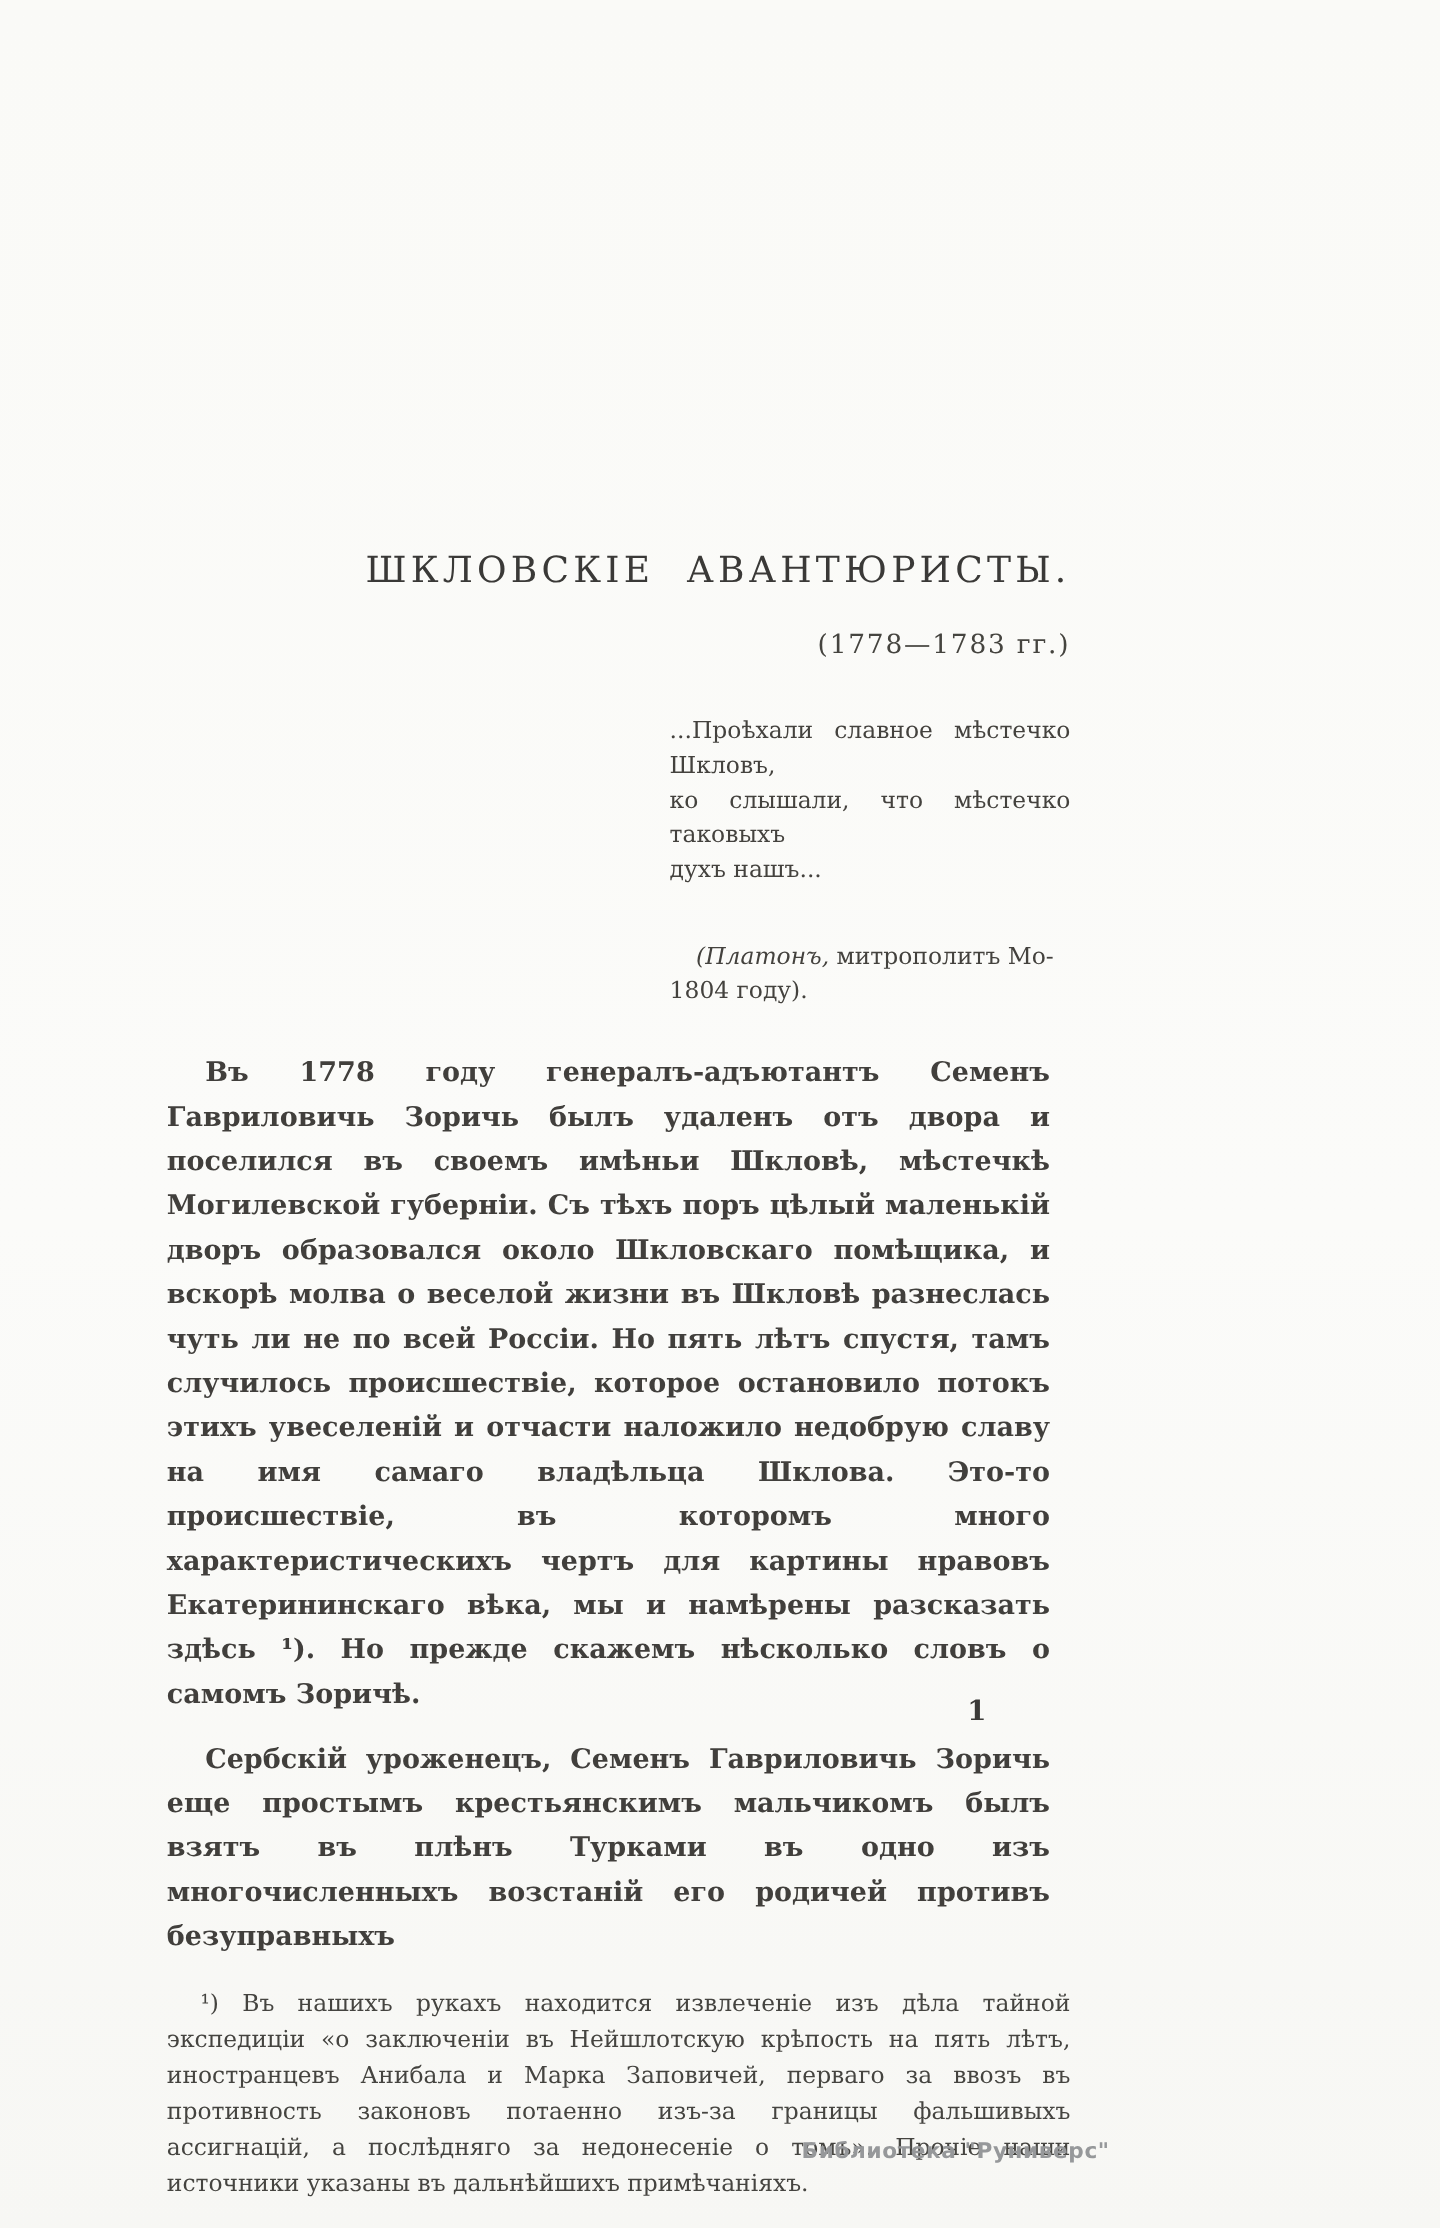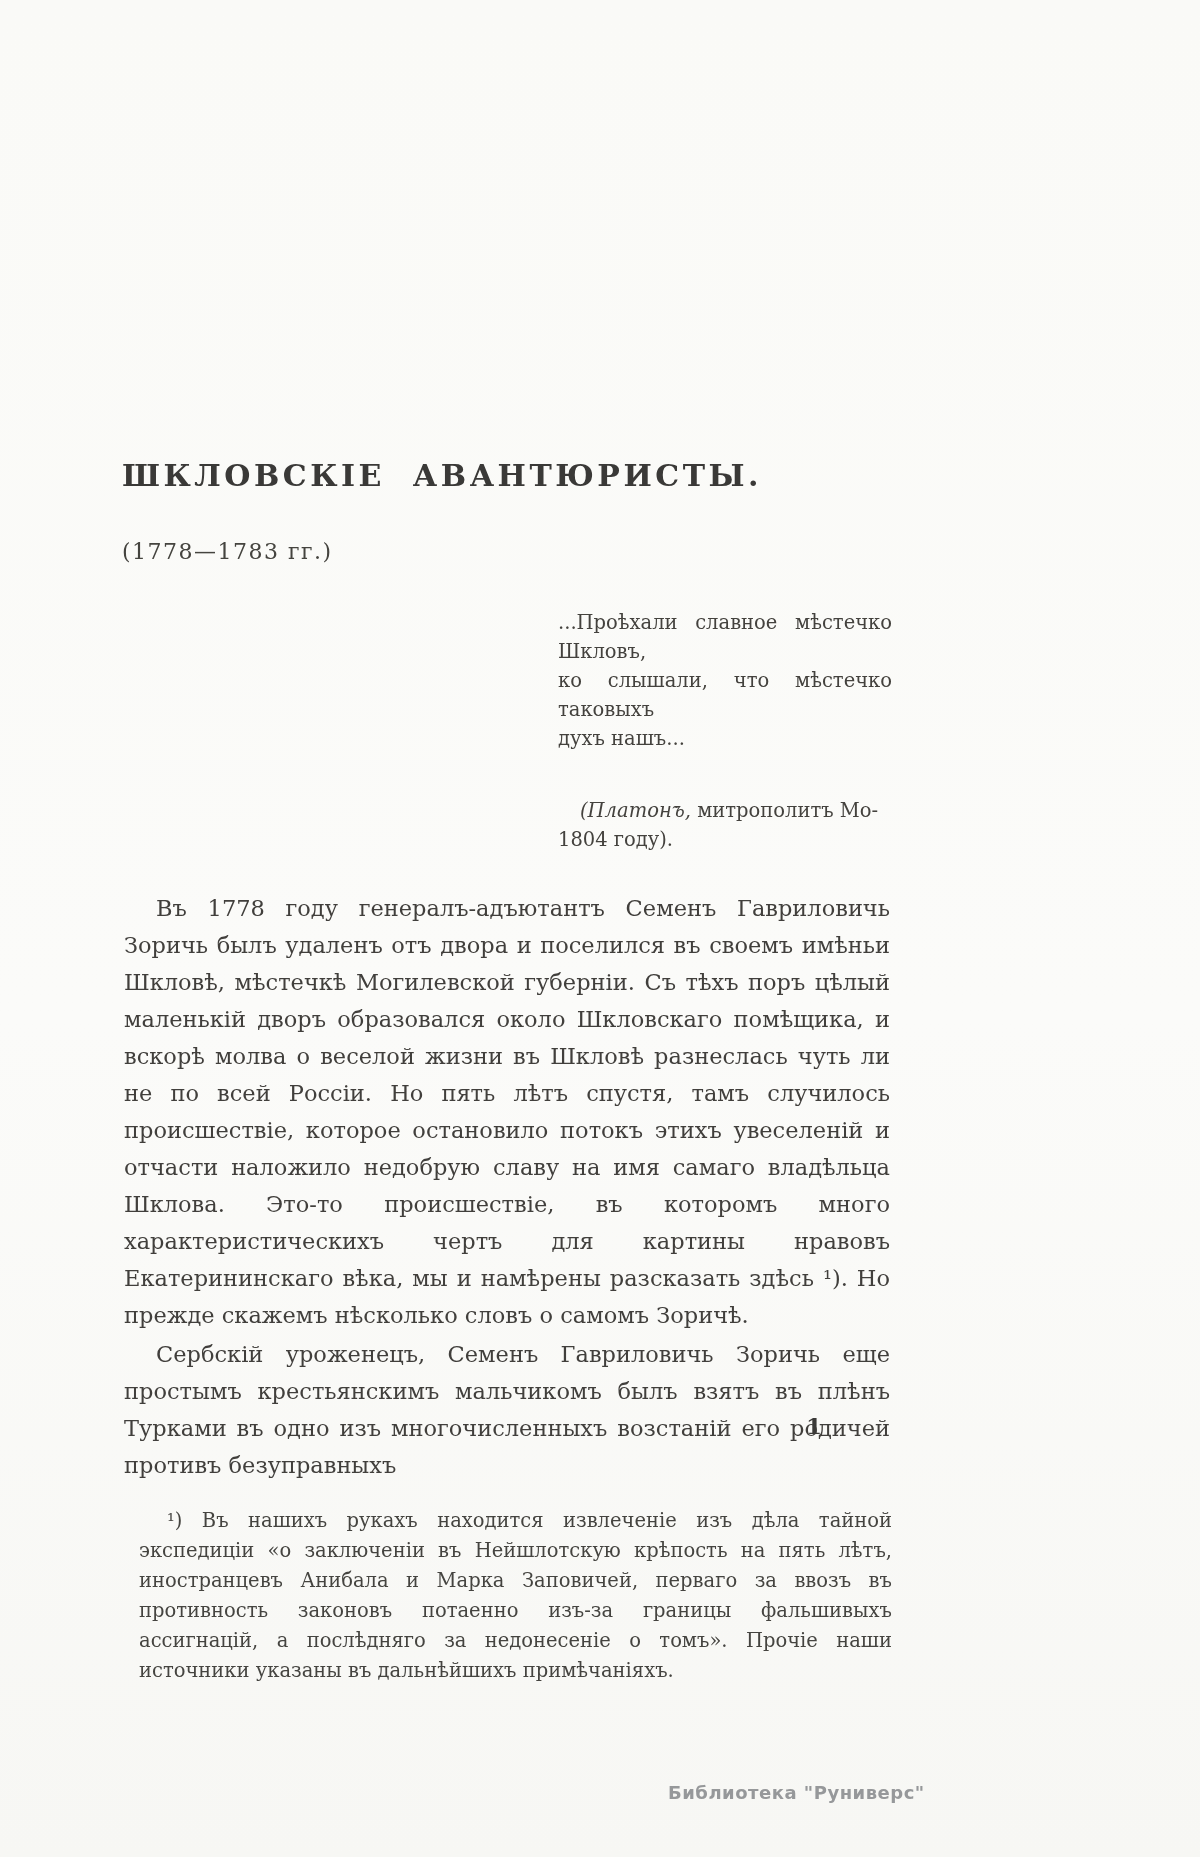--- a/index.html
+++ b/index.html
@@ -20,29 +20,29 @@
   }
   .content {
     position: absolute;
     left: 122px;
     top: 458px;
     width: 770px;
   }
   .title {
     margin: 0;
     font-size: 30px;
-    font-weight: 700;
+    font-weight: 400;
     letter-spacing: 3.5px;
     word-spacing: 14px;
-    text-align: left;
+    text-align: right;
     color: #3a3937;
   }
   .subtitle {
-    margin-top: 46px;
-    text-align: left;
+    margin-top: 32px;
+    text-align: right;
     font-size: 22px;
     letter-spacing: 1.5px;
     color: #45443f;
   }
   .epigraph {
     margin: 44px 0 0 436px;
     width: 334px;
     font-size: 19.5px;
     line-height: 29px;
     color: #44423e;
@@ -59,22 +59,23 @@
     font-style: italic;
   }
   .body-text {
     margin-top: 36px;
     font-size: 22.5px;
     line-height: 37px;
     text-align: justify;
     color: #413f3c;
   }
   .body-par {
-    margin: 2px;
+    margin: 17px;
     text-indent: 32px;
+    font-weight: bold;
   }
   .footnote {
     margin-top: 22px;
     padding-left: 17px;
     font-size: 19.5px;
     line-height: 30px;
     text-align: justify;
     text-indent: 28px;
     color: #454440;
   }

